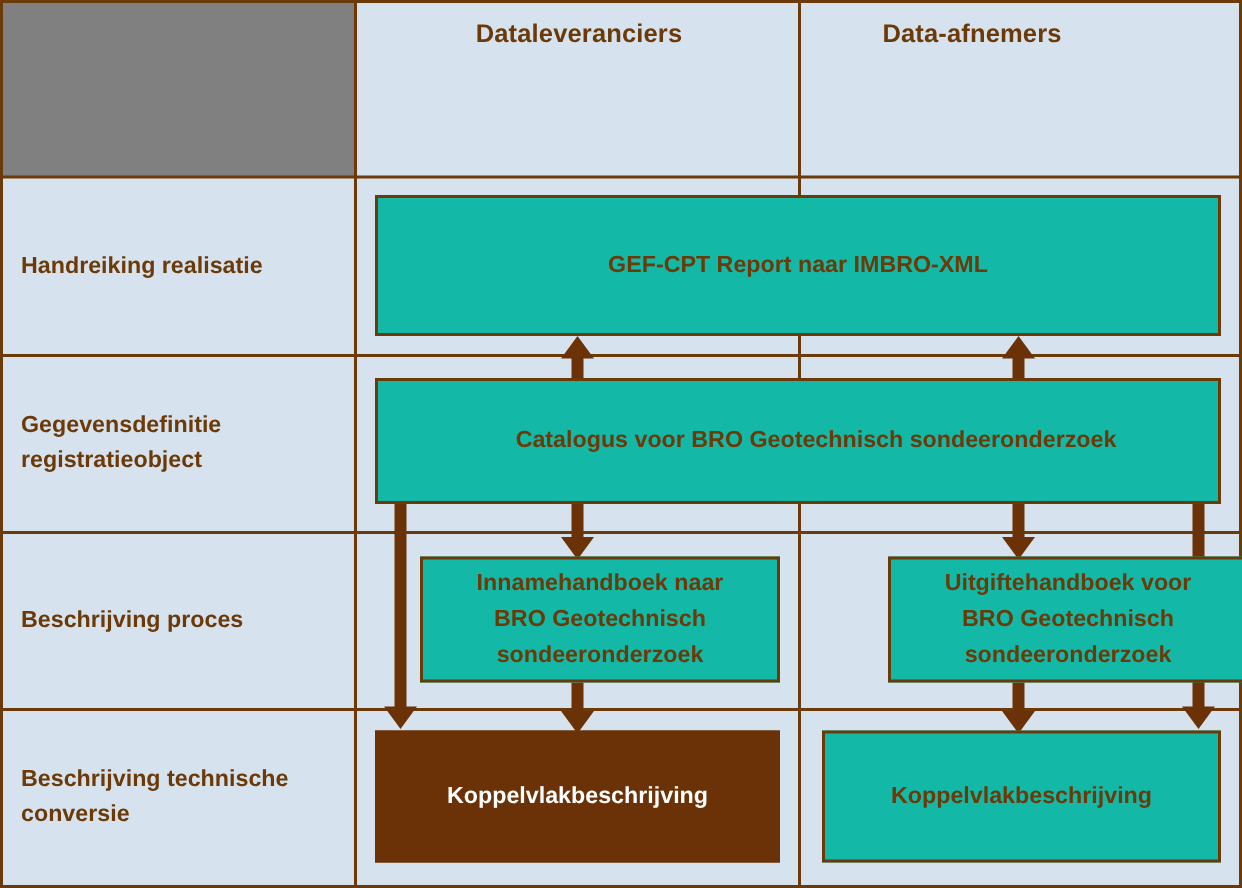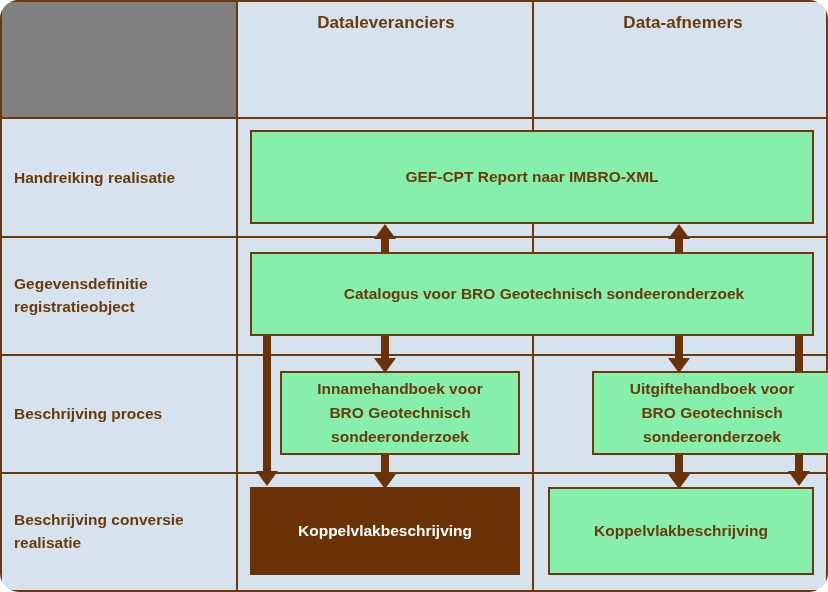--- a/index.html
+++ b/index.html
@@ -9,21 +9,20 @@
   }
   body {
     font-family: "Liberation Sans", sans-serif;
   }
   #diagram {
     position: relative;
     width: 828px;
     height: 592px;
     background: #d6e2ee;
     overflow: hidden;
-    border-radius: 19px;
   }
   
   .corner-block {
     position: absolute;
     left: 0;
     top: 0;
     width: 237px;
     height: 118px;
     background: #808080;
   }
@@ -40,39 +39,39 @@
     top: 8px;
     height: 30px;
     line-height: 30px;
     text-align: center;
     color: #6b3a08;
     font-size: 17px;
     font-weight: bold;
     letter-spacing: .1px;
   }
   #hdr-leveranciers { left: 239px; width: 294px; }
-  #hdr-afnemers     { left: 545px; width: 276px; }
+  #hdr-afnemers     { left: 510px; width: 276px; }
 
   
   .row-label {
     position: absolute;
     left: 14px;
     width: 214px;
     color: #6b3a08;
     font-size: 15.5px;
     font-weight: bold;
     line-height: 23px;
   }
 
   
   .box {
     position: absolute;
     box-sizing: border-box;
     border: 2px solid #6b3a08;
-    background: #86efac;
+    background: #14b8a6;
     color: #6b3a08;
     font-size: 15.5px;
     font-weight: bold;
     line-height: 24px;
     text-align: center;
     display: flex;
     align-items: center;
     justify-content: center;
     z-index: 3;
   }
@@ -127,21 +126,21 @@
   <div class="grid-line vline" style="left:236px;"></div>
   <div class="grid-line vline" style="left:532px;"></div>
   <div class="grid-line vline" style="left:826px;"></div>
 
   <div class="col-header" id="hdr-leveranciers">Dataleveranciers</div>
   <div class="col-header" id="hdr-afnemers">Data-afnemers</div>
 
   <div class="row-label" style="top:166px;">Handreiking realisatie</div>
   <div class="row-label" style="top:402px;">Beschrijving proces</div>
   <div class="row-label" style="top:272px;">Gegevensdefinitie registratieobject</div>
-  <div class="row-label" style="top:508px;">Beschrijving conversie realisatie</div>
+  <div class="row-label" style="top:508px;">Beschrijving technische conversie</div>
 
   <div class="conn down" style="left:258px; top:336px; width:18px; height:150px;">
     <div class="shaft"></div>
     <div class="head"></div>
   </div>
   <div class="conn down" style="left:790px; top:336px; width:18px; height:150px;">
     <div class="shaft"></div>
     <div class="head"></div>
   </div>
 
@@ -175,21 +174,21 @@
   <div class="box" style="left:250px; top:130px; width:564px; height:94px;">
     <span class="box-text">GEF-CPT Report naar IMBRO-XML</span>
   </div>
 
   <div class="box" style="left:250px; top:252px; width:564px; height:84px;padding-left:24px;">
     <span class="box-text">Catalogus voor BRO Geotechnisch sondeeronderzoek</span>
   </div>
 
   <div class="box" style="left:280px; top:371px; width:240px; height:84px;">
     <span class="box-text">
-      <span>Innamehandboek voor</span><br>
+      <span>Innamehandboek naar</span><br>
       <span>BRO Geotechnisch</span><br>
       <span>sondeeronderzoek</span>
     </span>
   </div>
 
   <div class="box" style="left:548px; top:371px; width:240px; height:84px;margin-left:44px;">
     <span class="box-text">
       <span>Uitgiftehandboek voor</span><br>
       <span>BRO Geotechnisch</span><br>
       <span>sondeeronderzoek</span>

